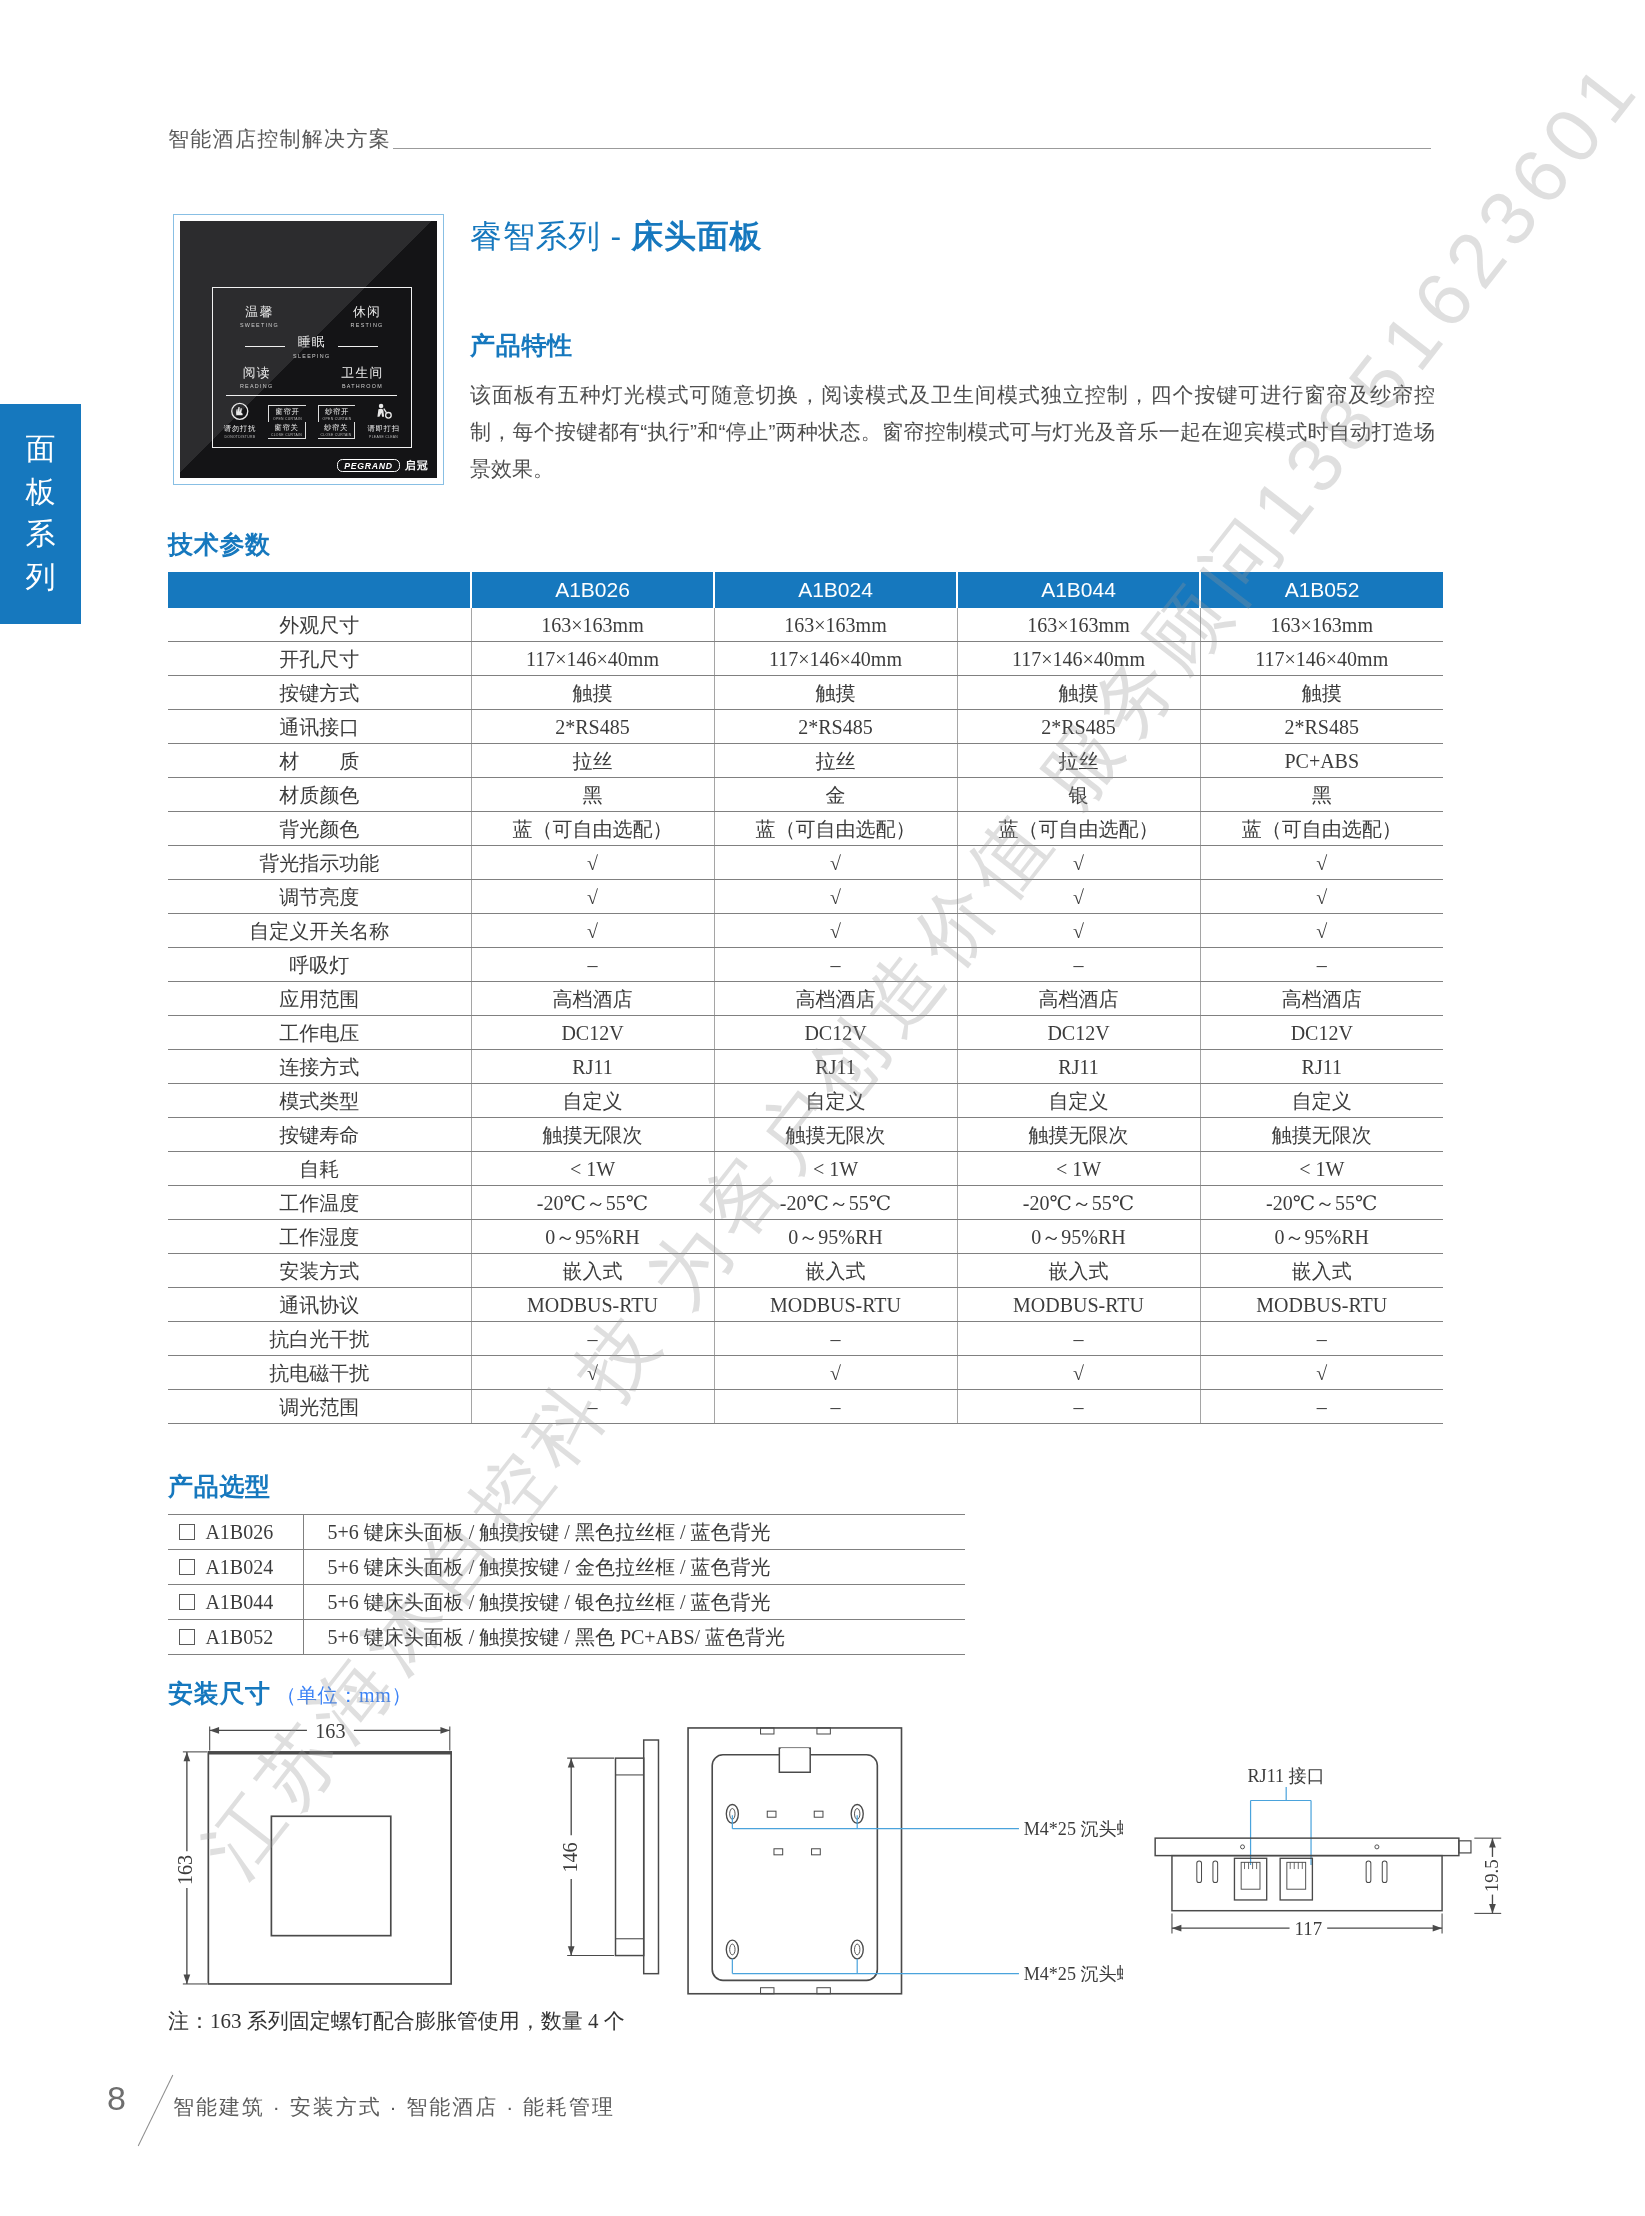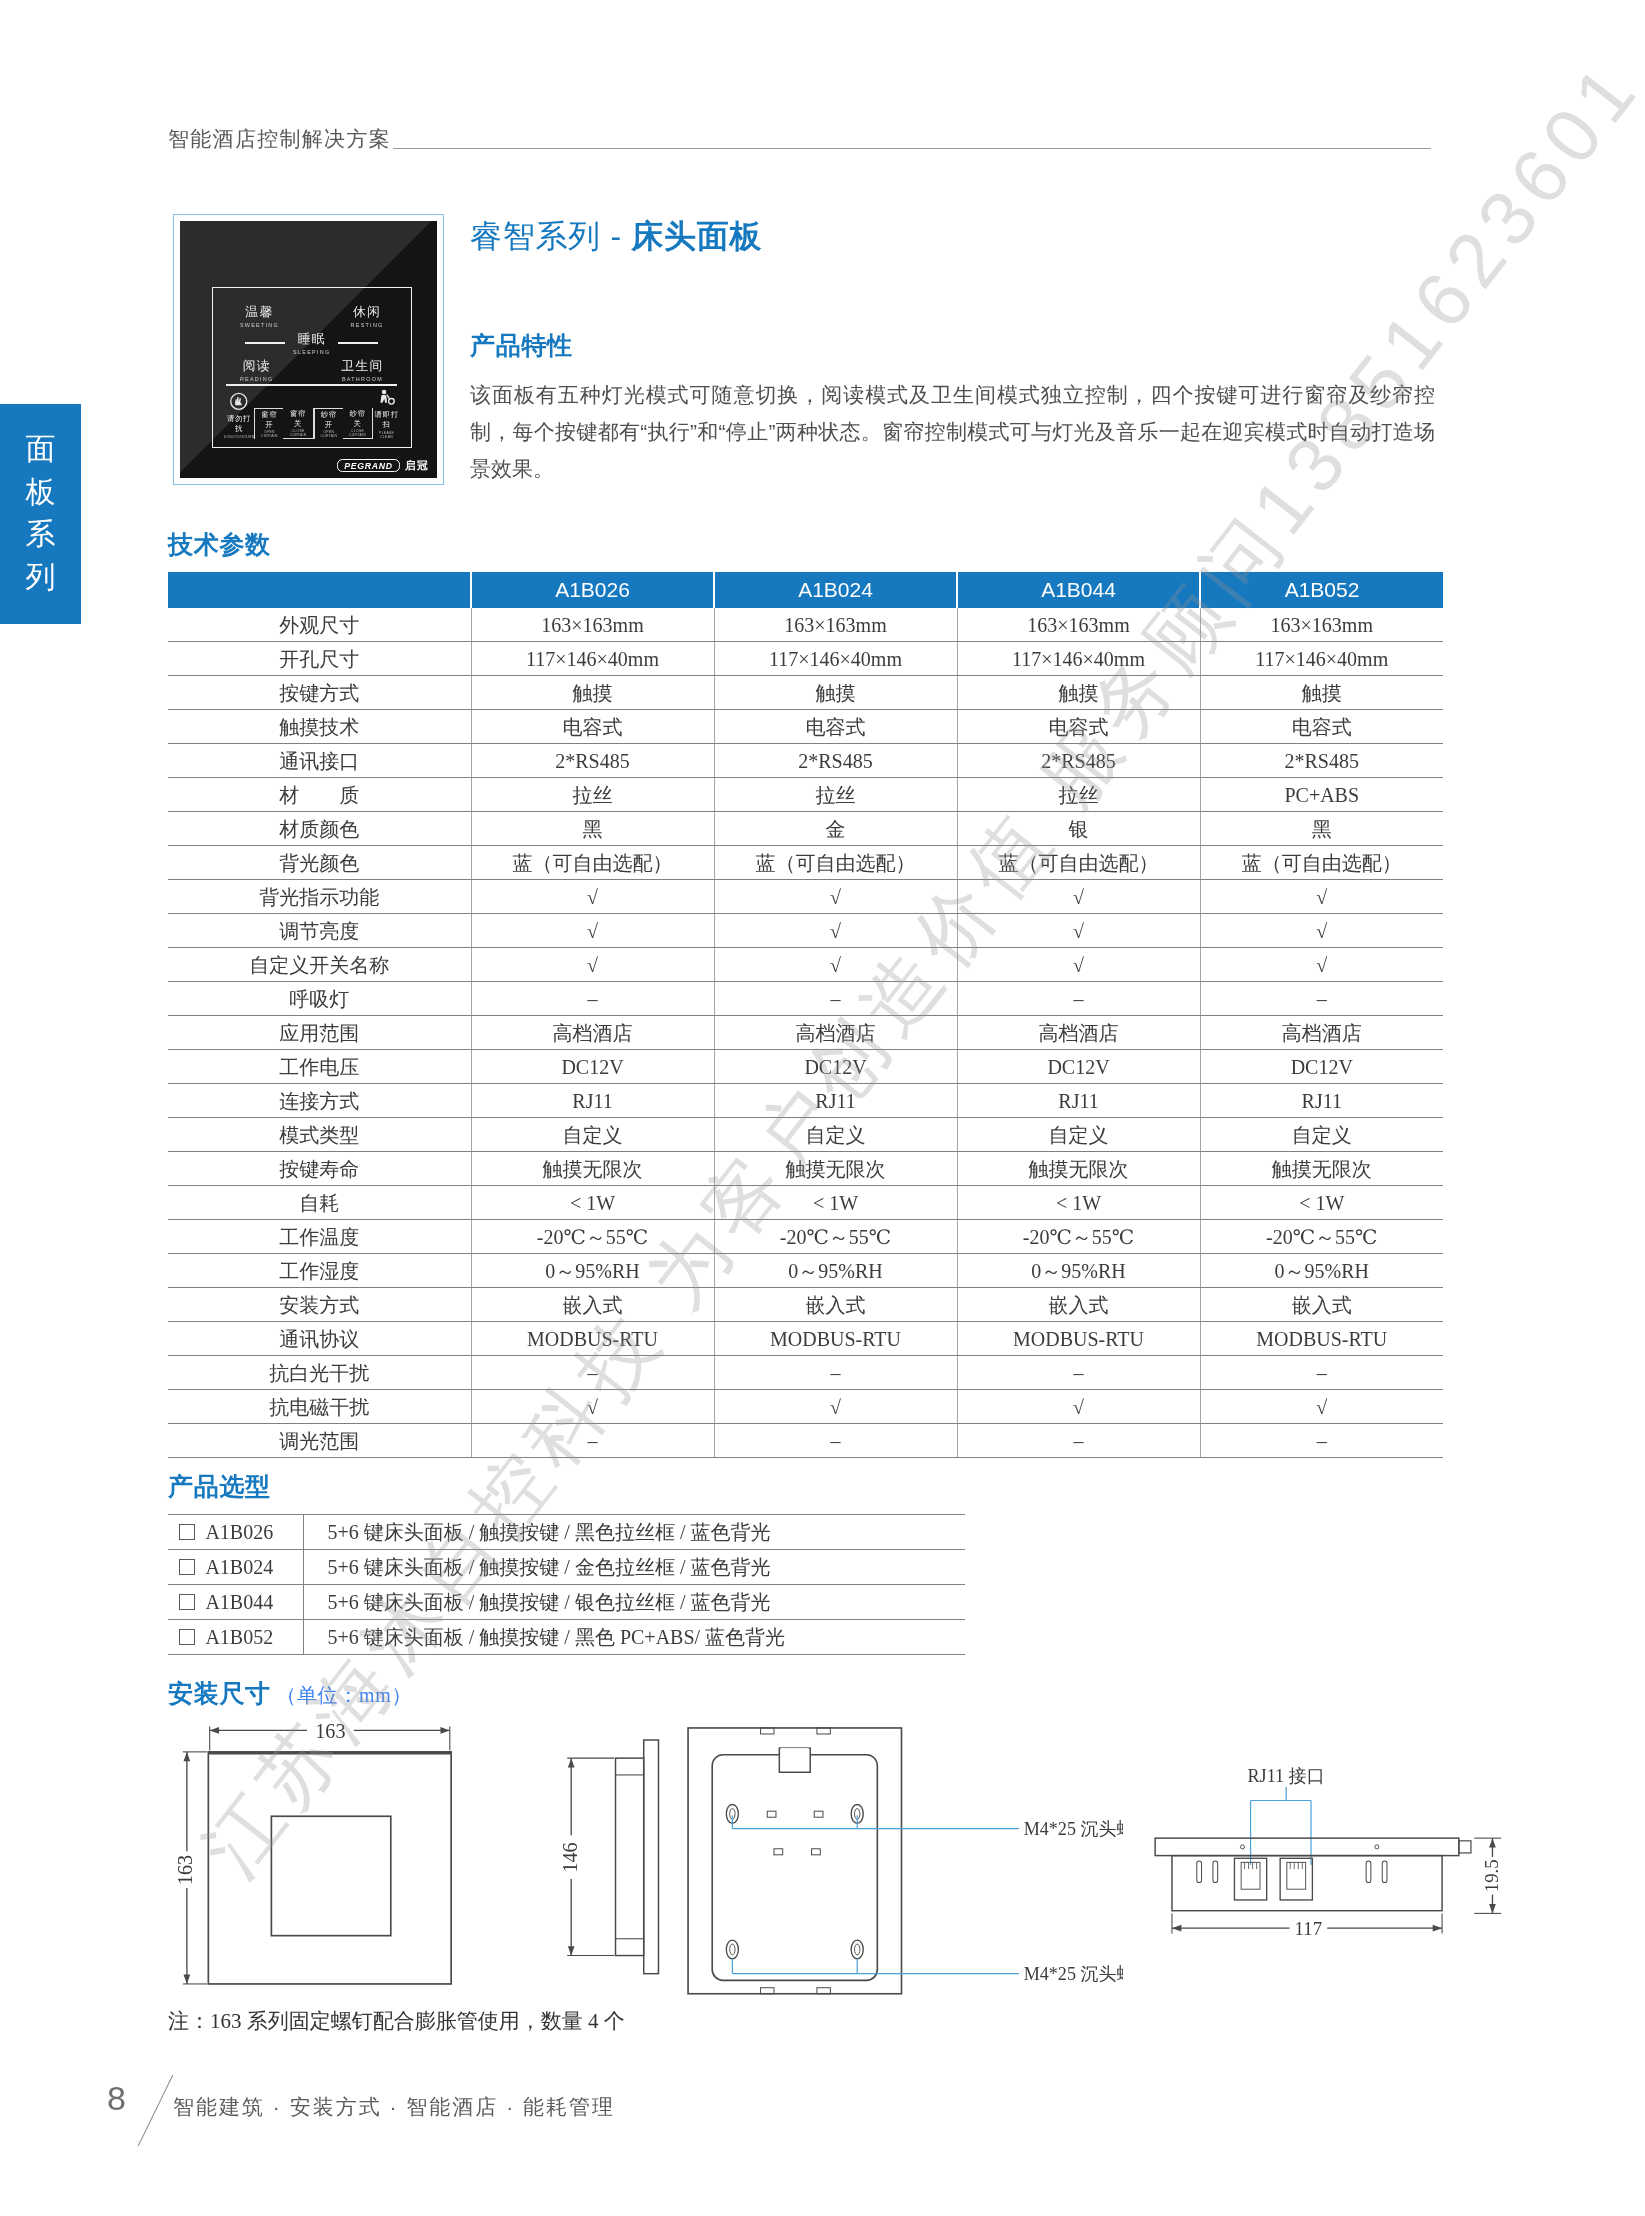--- a/index.html
+++ b/index.html
@@ -32,21 +32,21 @@
   .mode{text-align:center;}
   .mode .cn{font-size:12.8px;letter-spacing:1.3px;display:block;}
   .mode .en{font-size:5.4px;letter-spacing:1.3px;color:#cfcfcf;display:block;margin-top:1.3px;}
   .sleep-row{display:flex;align-items:center;justify-content:center;gap:8px;}
   .sleep-row .line{flex:0 0 40px;height:1.3px;background:#f0f0f0;}
   .panel-divider{height:1.3px;background:#f0f0f0;margin:0 4px;}
   .controls{display:flex;justify-content:space-between;align-items:flex-end;padding:0 1.3px;}
   .ctrl{text-align:center;}
   .ctrl .cn{font-size:7.4px;display:block;letter-spacing:0.7px;}
   .ctrl .en{font-size:3.4px;color:#bdbdbd;display:block;letter-spacing:0.3px;margin-top:0.7px;}
-  .curtain-col{display:flex;flex-direction:row;gap:0;justify-content:flex-end;}
+  .curtain-col{display:flex;flex-direction:column;gap:0;justify-content:flex-end;}
   .bk-l{border-left:1px solid #ddd;border-top:1px solid #ddd;padding:0.7px 2.7px;}
   .bk-r{border-right:1px solid #ddd;border-bottom:1px solid #ddd;padding:0.7px 2.7px;}
   .icon-wrap{margin:0 auto 2px;width:21.5px;height:20px;}
   .panel-brand{position:absolute;right:8px;bottom:5.4px;display:flex;align-items:center;gap:5.4px;}
   .brand-badge{border:1.3px solid #fff;border-radius:5.4px;padding:0.7px 6px;font-size:8.7px;
     font-style:italic;font-weight:bold;color:#fff;letter-spacing:0.7px;}
   .brand-cn{font-size:10.7px;color:#fff;font-weight:bold;letter-spacing:1.3px;}
 
   
   .product-title{position:absolute;left:470px;top:215px;font-size:32px;color:#1678BE;letter-spacing:0.7px;}
@@ -234,27 +234,20 @@
           <td>117×146×40mm</td>
           <td>117×146×40mm</td>
           <td>117×146×40mm</td>
         </tr>
         <tr>
           <td>按键方式</td>
           <td>触摸</td>
           <td>触摸</td>
           <td>触摸</td>
           <td>触摸</td>
-        </tr>
-        <tr>
-          <td>触摸技术</td>
-          <td>电容式</td>
-          <td>电容式</td>
-          <td>电容式</td>
-          <td>电容式</td>
         </tr>
         <tr>
           <td>通讯接口</td>
           <td>2*RS485</td>
           <td>2*RS485</td>
           <td>2*RS485</td>
           <td>2*RS485</td>
         </tr>
         <tr>
           <td>材　　质</td>

